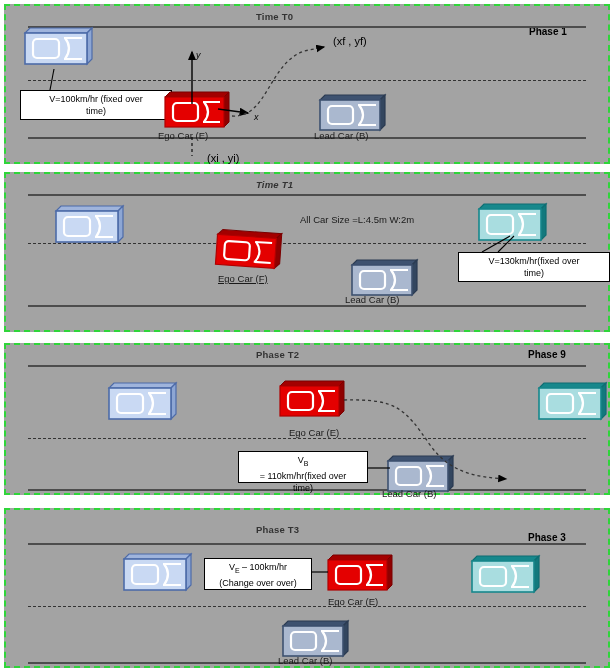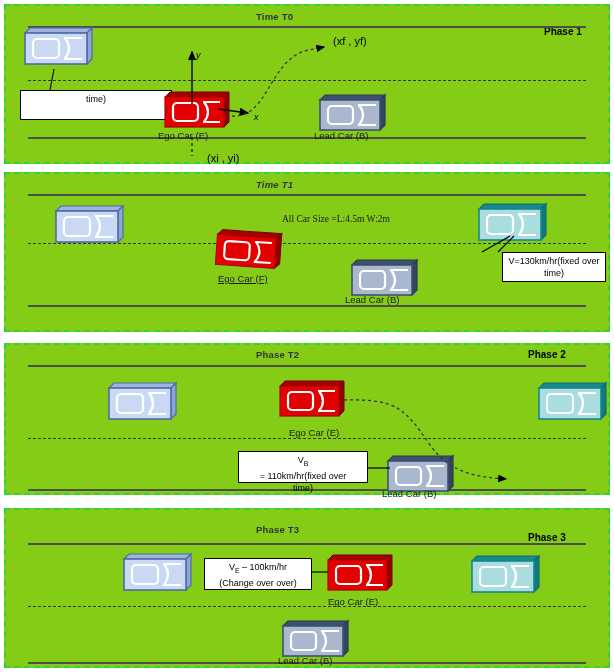--- a/index.html
+++ b/index.html
@@ -1,19 +1,19 @@
 <!DOCTYPE html>
 <html><head>
 <meta charset="utf-8">
 <style>
   html,body{margin:0;padding:0;background:#ffffff;}
   body{width:614px;height:672px;font-family:"Liberation Sans",sans-serif;position:relative;overflow:hidden;}
 
   .panel{position:absolute;left:4px;width:606px;
-         border:2px dashed #2fd53a;box-sizing:border-box;background:#84cc16;}
+         border:2px dashed #2fd53a;box-sizing:border-box;background:#a3a3a3;}
   #panel0{top:4px;height:160px;}
   #panel1{top:172px;height:160px;}
   #panel2{top:343px;height:152px;}
   #panel3{top:508px;height:160px;}
 
   .road-top, .road-bottom{position:absolute;left:22px;right:22px;height:0;
         border-top:2px solid #4d4d4d;}
   .road-dash{position:absolute;left:22px;right:22px;height:0;
         border-top:1.5px dashed #333333;}
 
@@ -28,21 +28,21 @@
   .axlbl{position:absolute;font-size:9px;font-style:italic;color:#000;}
   .coord{position:absolute;font-size:11px;color:#000;white-space:nowrap;}
   svg{position:absolute;left:0;top:0;overflow:visible;}
   .car{position:absolute;}
 </style>
 </head>
 <body>
 
 <div class="panel" id="panel0">
   <div class="ttl" style="left:250px;top:5px;">Time T0</div>
-  <div class="phase" style="left:523px;top:20px;margin-left:15px;">Phase 1</div>
+  <div class="phase" style="left:523px;top:20px;">Phase 1</div>
 
   <div class="road-top" style="top:20px;"></div>
   <div class="road-dash" style="top:74px;"></div>
   <div class="road-bottom" style="top:131px;"></div>
 
   <div class="car" style="left:14px;top:20px;">
     <svg width="74" height="42" viewBox="0 0 74 42">
       <polygon points="5,7 67,7 72,2 10,2" fill="#9fb4dc" stroke="#4d6ba8" stroke-width="1.2"></polygon>
       <polygon points="67,7 72,2 72,33 67,38" fill="#8da6d4" stroke="#4d6ba8" stroke-width="1.2"></polygon>
       <rect x="5" y="7" width="62" height="31" fill="#c9d9f3" stroke="#4d6ba8" stroke-width="1.6"></rect>
@@ -50,20 +50,21 @@
       <path d="M45,12 Q53,22 45,33" fill="none" stroke="#ffffff" stroke-width="2.2"></path>
       <line x1="44" y1="12" x2="62" y2="12" stroke="#ffffff" stroke-width="2"></line>
       <line x1="44" y1="33" x2="62" y2="33" stroke="#ffffff" stroke-width="2"></line>
     </svg>
   </div>
 
   <svg width="606" height="160">
     <path d="M44,84 L48,63" stroke="#000" stroke-width="1.1" fill="none"></path>
   </svg>
   <div class="note" style="left:14px;top:84px;width:152px;height:30px;">
+    <span style="display: block;">V=100km/hr (fixed over</span>
     <span style="display: block;">time)</span>
   </div>
 
   <div class="car" style="left:155px;top:85px;">
     <svg width="70" height="40" viewBox="0 0 70 40">
       <polygon points="4,6 63,6 68,1 9,1" fill="#a30000" stroke="#7a0000" stroke-width="1"></polygon>
       <polygon points="63,6 68,1 68,31 63,36" fill="#8f0000" stroke="#7a0000" stroke-width="1"></polygon>
       <rect x="4" y="6" width="59" height="30" fill="#e40000" stroke="#b00000" stroke-width="1.2"></rect>
       <rect x="12" y="12" width="25" height="18" rx="4" fill="none" stroke="#ffffff" stroke-width="2.2"></rect>
       <path d="M43,11 Q51,21 43,31" fill="none" stroke="#ffffff" stroke-width="2.2"></path>
@@ -103,21 +104,21 @@
 </div>
 <div class="coord" style="left:168px;top:152px;padding-left:39px;">(xi , yi)</div>
 
 <div class="panel" id="panel1">
   <div class="ttl" style="left:250px;top:5px;font-style:italic;">Time T1</div>
 
   <div class="road-top" style="top:20px;"></div>
   <div class="road-dash" style="top:69px;"></div>
   <div class="road-bottom" style="top:131px;"></div>
 
-  <div class="clabel" style="left:276px;top:40px;font-family:Liberation Serif, serif;">All Car Size =L:4.5m W:2m</div>
+  <div class="clabel" style="left:294px;top:40px;">All Car Size =L:4.5m W:2m</div>
 
   <div class="car" style="left:45px;top:30px;">
     <svg width="74" height="42" viewBox="0 0 74 42">
       <polygon points="5,7 67,7 72,2 10,2" fill="#9fb4dc" stroke="#4d6ba8" stroke-width="1.2"></polygon>
       <polygon points="67,7 72,2 72,33 67,38" fill="#8da6d4" stroke="#4d6ba8" stroke-width="1.2"></polygon>
       <rect x="5" y="7" width="62" height="31" fill="#c9d9f3" stroke="#4d6ba8" stroke-width="1.6"></rect>
       <rect x="13" y="13" width="26" height="19" rx="4" fill="none" stroke="#ffffff" stroke-width="2.2"></rect>
       <path d="M45,12 Q53,22 45,33" fill="none" stroke="#ffffff" stroke-width="2.2"></path>
       <line x1="44" y1="12" x2="62" y2="12" stroke="#ffffff" stroke-width="2"></line>
       <line x1="44" y1="33" x2="62" y2="33" stroke="#ffffff" stroke-width="2"></line>
@@ -159,29 +160,29 @@
       <path d="M45,12 Q53,22 45,33" fill="none" stroke="#ffffff" stroke-width="2.2"></path>
       <line x1="44" y1="12" x2="62" y2="12" stroke="#ffffff" stroke-width="2"></line>
       <line x1="44" y1="33" x2="62" y2="33" stroke="#ffffff" stroke-width="2"></line>
     </svg>
   </div>
 
   <svg width="606" height="160">
     <path d="M476,78 L504,62" stroke="#000" stroke-width="1.1" fill="none"></path>
     <path d="M492,78 L508,62" stroke="#000" stroke-width="1.1" fill="none"></path>
   </svg>
-  <div class="note" style="left:452px;top:78px;width:104px;height:30px;margin-left:44px;">
+  <div class="note" style="left:452px;top:78px;width:152px;height:30px;">
     <span style="display: block;">V=130km/hr(fixed over</span>
     <span style="display: block;">time)</span>
   </div>
 </div>
 
 <div class="panel" id="panel2">
   <div class="ttl" style="left:250px;top:4px;">Phase T2</div>
-  <div class="phase" style="left:522px;top:4px;">Phase 2</div>
+  <div class="phase" style="left:522px;top:4px;">Phase 9</div>
 
   <div class="road-top" style="top:20px;"></div>
   <div class="road-dash" style="top:93px;"></div>
   <div class="road-bottom" style="top:144px;"></div>
 
   <div class="car" style="left:98px;top:36px;">
     <svg width="74" height="42" viewBox="0 0 74 42">
       <polygon points="5,7 67,7 72,2 10,2" fill="#9fb4dc" stroke="#4d6ba8" stroke-width="1.2"></polygon>
       <polygon points="67,7 72,2 72,33 67,38" fill="#8da6d4" stroke="#4d6ba8" stroke-width="1.2"></polygon>
       <rect x="5" y="7" width="62" height="31" fill="#c9d9f3" stroke="#4d6ba8" stroke-width="1.6"></rect>

